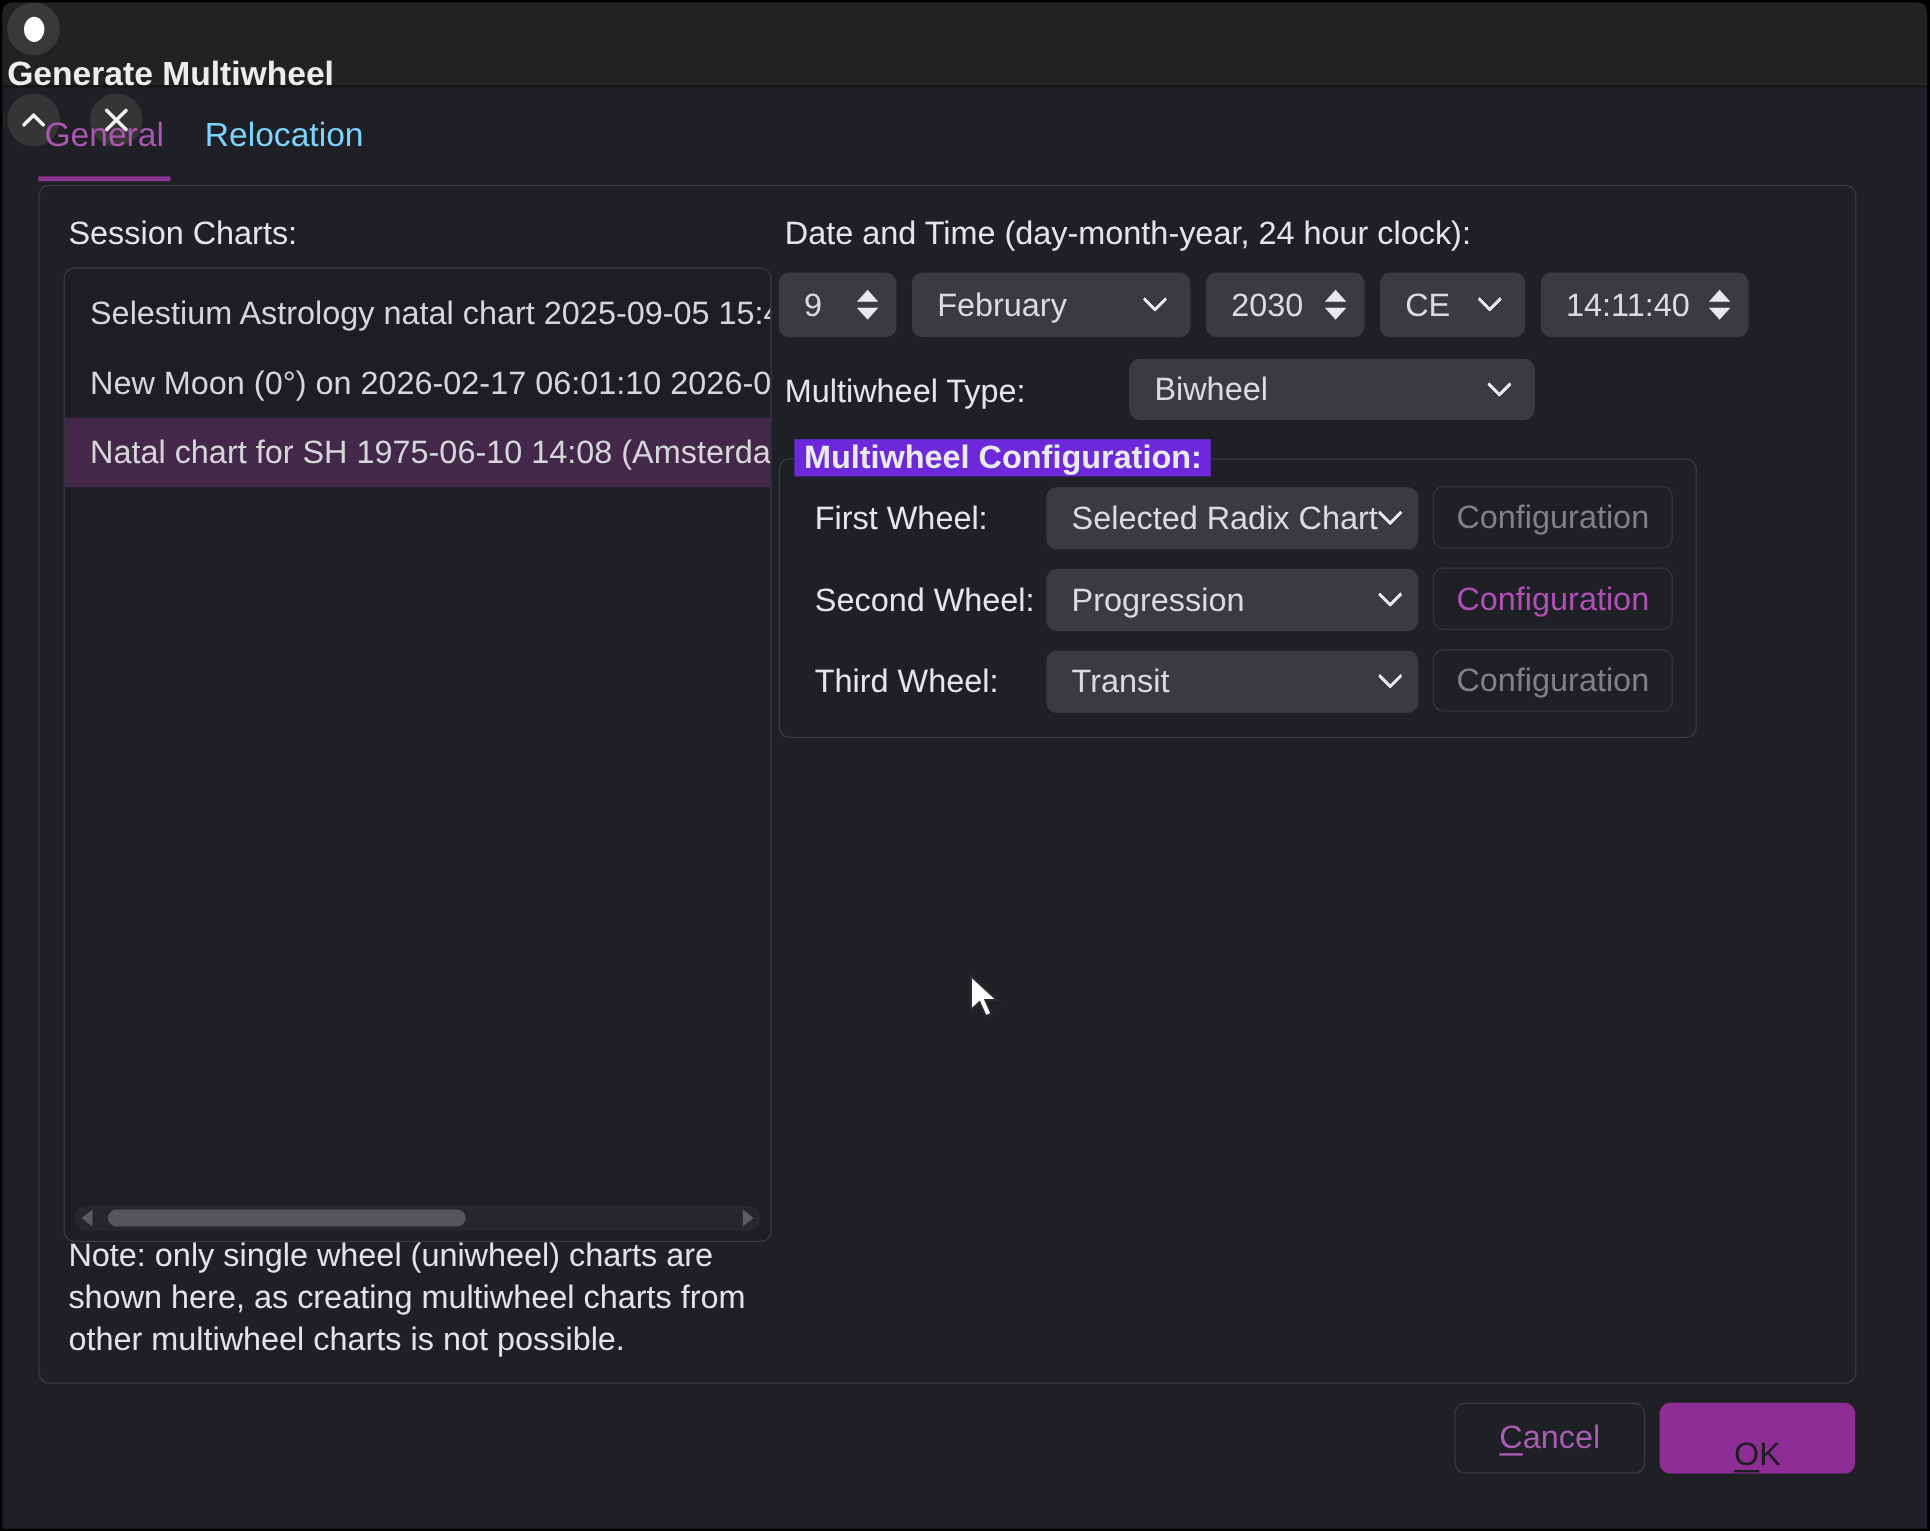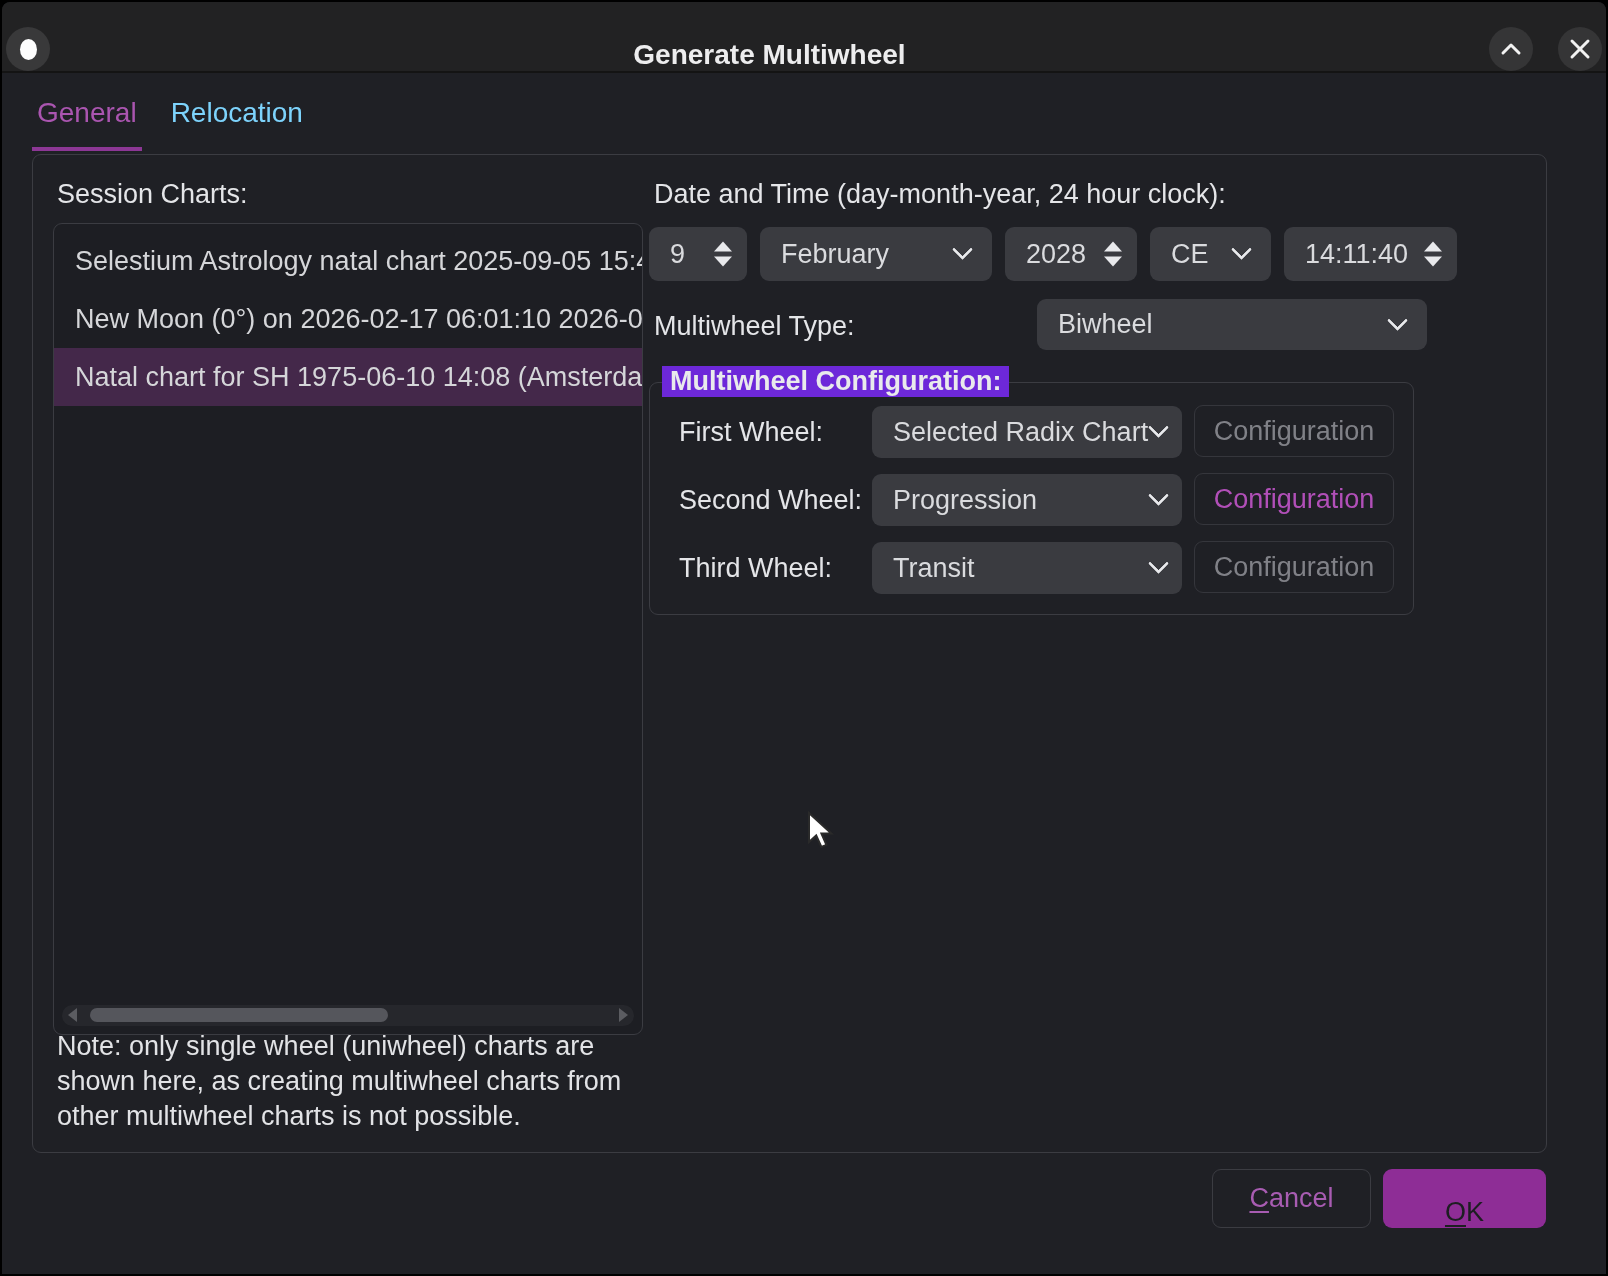--- a/index.html
+++ b/index.html
@@ -5,22 +5,23 @@
   html,body{margin:0;padding:0;background:#000;}
   *{box-sizing:border-box;}
   #window{
     position:relative;width:1608px;height:1276px;
     background:#1f2025;border:2px solid #000;border-radius:10px 10px 0 0;
     font-family:"Liberation Sans", sans-serif;color:#dcdde0;overflow:hidden;
   }
   
   .titlebar{
     position:absolute;top:0;left:0;right:0;height:71px;background:#222223;
-    border-bottom:2px solid #141414;display:flex;align-items:flex-end;padding:0 4px;
+    border-bottom:2px solid #141414;display:flex;align-items:flex-start;padding:0 4px;
     border-radius:8px 8px 0 0;
+    flex-direction:column;
   }
   .win-circle{
     width:44px;height:44px;border-radius:50%;background:#39393a;
     display:flex;align-items:center;justify-content:center;flex:0 0 auto;cursor:default;
   }
   .win-circle + .win-circle{margin-left:25px;}
   .app-dot{width:17px;height:21px;border-radius:50%;background:#fdfdfd;}
   .win-title{flex:1;text-align:center;font-size:28px;font-weight:bold;color:#ededee;}
   .tb-right{display:flex;align-items:center;}
   .tb-right .win-circle{background:#353536;}
@@ -159,41 +160,41 @@
         <span class="spin-arrows">
           <span class="tri-up"></span>
             <span class="tri-down"></span>
         </span>
       </div>
       <div class="ctl" style="width:232px;text-align:center;">
         <span class="val">February</span>
         <span class="chev"></span>
       </div>
       <div class="ctl" style="width:132px;">
-        <span class="val">2028</span>
+        <span class="val">2030</span>
         <span class="spin-arrows">
           <span class="tri-up"></span>
             <span class="tri-down"></span>
         </span>
       </div>
       <div class="ctl" style="width:121px;">
         <span class="val">CE</span>
         <span class="chev"></span>
       </div>
       <div class="ctl" style="width:173px;">
         <span class="val">14:11:40</span>
         <span class="spin-arrows">
           <span class="tri-up"></span>
             <span class="tri-down"></span>
         </span>
       </div>
     </div>
 
     <div class="section-label" style="left:621px;top:156px;">Multiwheel Type:</div>
-    <div class="ctl" style="position:absolute;left:1004px;top:144px;width:390px;height:51px;">
+    <div class="ctl" style="position:absolute;left:908px;top:144px;width:338px;height:51px;">
       <span class="val">Biwheel</span>
       <span class="chev"></span>
     </div>
 
     <div class="groupbox" style="left:616px;">
       <div class="legend">Multiwheel Configuration:</div>
 
       <div class="cfg-label" style="top:23px;">First Wheel:</div>
       <div class="ctl cfg-dd" style="top:23px;">
         <span class="val">Selected Radix Chart</span>

